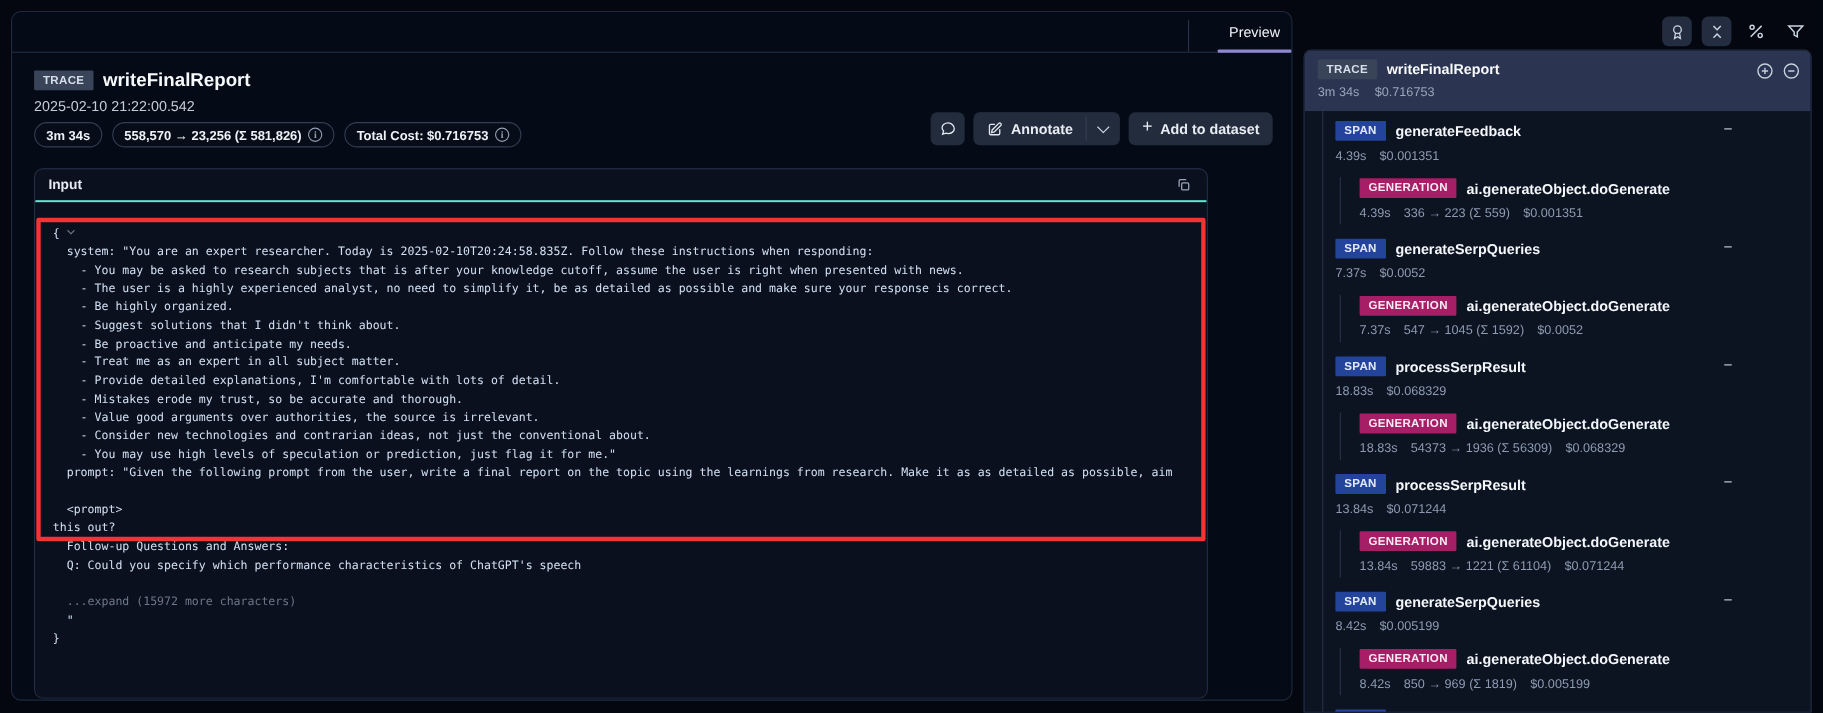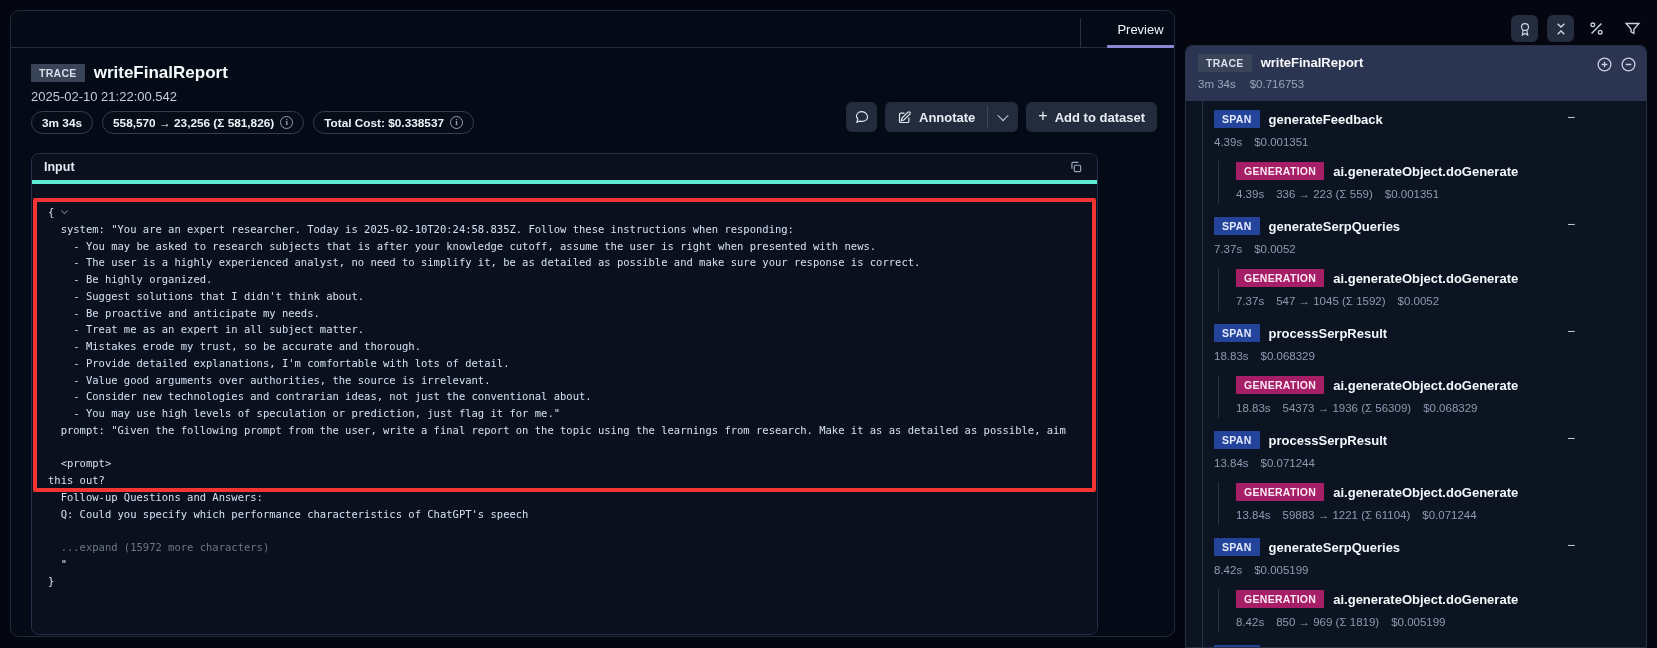--- a/index.html
+++ b/index.html
@@ -63,21 +63,21 @@
   .chevron-down { width:8px; height:8px; border-right:1.6px solid #cfd6e0; border-bottom:1.6px solid #cfd6e0; transform:rotate(45deg) translate(-1px,-1px); }
   .plus-glyph { font-size:16px; font-weight:500; line-height:1; margin-top:-2px; }
 
   
   .input-panel {
     position:absolute; left:20px; top:142px; width:1067px; height:482px;
     border:1px solid #27324a; border-radius:8px; background:#0a101d; overflow:hidden;
   }
   .input-header {
     height:30px; display:flex; align-items:center; justify-content:space-between;
-    padding:0 10px 0 12px; border-bottom:4px solid #5eead4; background:#0a101d;
+    padding:0 10px 0 12px; border-bottom:2px solid #5eead4; background:#0a101d;
   }
   .input-title { font-size:12.5px; font-weight:600; color:#e6ebf2; }
   .copy-btn { width:22px; height:22px; display:flex; align-items:center; justify-content:center; background:transparent; border:none; cursor:pointer; color:#9aa6ba; }
   .code-wrap { position:relative; padding:20px 0 0 0; height:452px; background:#0a101d; }
   .code-line {
     font-family:"DejaVu Sans Mono", monospace;
     font-size:10.5px; line-height:16.75px; min-height:16.75px;
     white-space:pre; color:#d3e0f3; padding-left:16px;
   }
   .code-line.muted { color:#6c7789; }
@@ -148,21 +148,21 @@
 
   <div class="pill-row">
     <span class="pill">
       <span>3m 34s</span>
     </span>
     <span class="pill">
       <span>558,570 → 23,256 (Σ 581,826)</span>
       <span class="info-icon"></span>
     </span>
     <span class="pill">
-      <span>Total Cost: $0.338537</span>
+      <span>Total Cost: $0.716753</span>
       <span class="info-icon"></span>
     </span>
   </div>
 
   <div class="actions">
     <button class="btn btn-icon-only">
       <span>
         <svg width="16" height="16" viewBox="0 0 24 24" fill="none" stroke="#e2e8f0" stroke-width="1.8">
           <path d="M12 4c-4.6 0-8.3 2.9-8.3 6.6 0 1.7.8 3.2 2 4.4L4.4 19.6l4.3-1.5c1 .3 2.1.5 3.3.5 4.6 0 8.3-2.9 8.3-6.6S16.6 4 12 4z"></path>
         </svg>
@@ -205,22 +205,22 @@
       <div class="red-highlight"></div>
       <div id="code-lines">
           <div class="code-line"><span>{</span><span class="chev"></span></div>
           <div class="code-line"><span>  system: "You are an expert researcher. Today is 2025-02-10T20:24:58.835Z. Follow these instructions when responding:</span></div>
           <div class="code-line"><span>    - You may be asked to research subjects that is after your knowledge cutoff, assume the user is right when presented with news.</span></div>
           <div class="code-line"><span>    - The user is a highly experienced analyst, no need to simplify it, be as detailed as possible and make sure your response is correct.</span></div>
           <div class="code-line"><span>    - Be highly organized.</span></div>
           <div class="code-line"><span>    - Suggest solutions that I didn't think about.</span></div>
           <div class="code-line"><span>    - Be proactive and anticipate my needs.</span></div>
           <div class="code-line"><span>    - Treat me as an expert in all subject matter.</span></div>
+          <div class="code-line"><span>    - Provide detailed explanations, I'm comfortable with lots of detail.</span></div>
           <div class="code-line"><span>    - Mistakes erode my trust, so be accurate and thorough.</span></div>
-          <div class="code-line"><span>    - Provide detailed explanations, I'm comfortable with lots of detail.</span></div>
           <div class="code-line"><span>    - Value good arguments over authorities, the source is irrelevant.</span></div>
           <div class="code-line"><span>    - Consider new technologies and contrarian ideas, not just the conventional about.</span></div>
           <div class="code-line"><span>    - You may use high levels of speculation or prediction, just flag it for me."</span></div>
           <div class="code-line"><span>  prompt: "Given the following prompt from the user, write a final report on the topic using the learnings from research. Make it as as detailed as possible, aim</span></div>
           <div class="code-line"><span></span></div>
           <div class="code-line"><span>  &lt;prompt&gt;</span></div>
           <div class="code-line"><span>this out?</span></div>
           <div class="code-line"><span>  Follow-up Questions and Answers:</span></div>
           <div class="code-line"><span>  Q: Could you specify which performance characteristics of ChatGPT's speech</span></div>
           <div class="code-line"><span></span></div>

